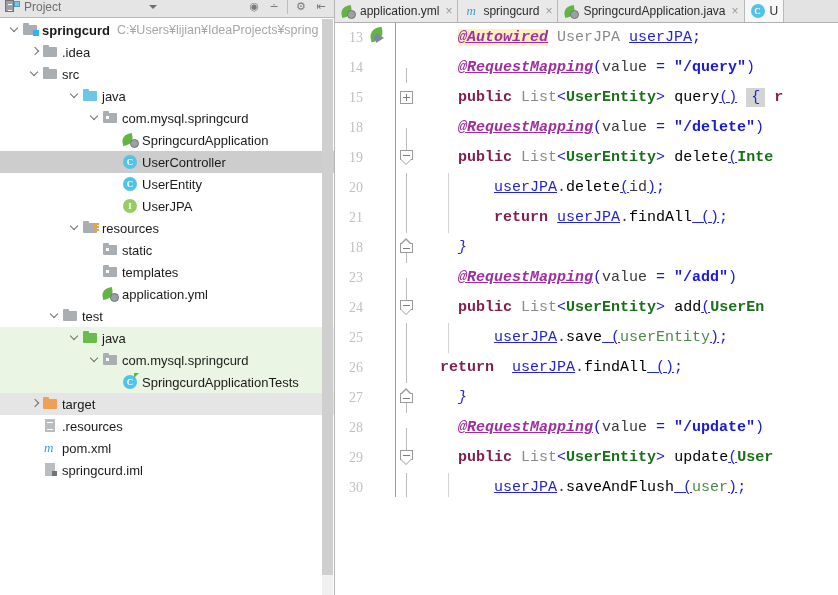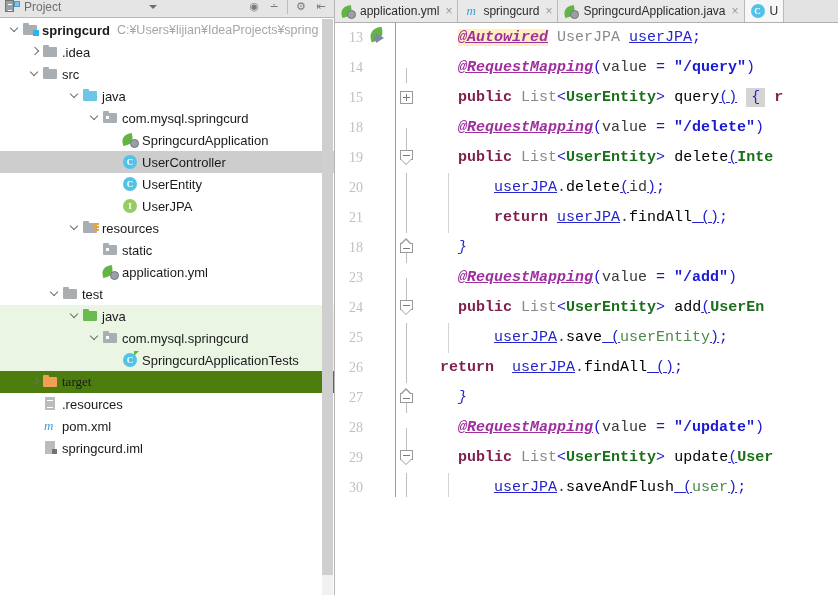--- a/index.html
+++ b/index.html
@@ -109,21 +109,21 @@
     height: 22px;
     display: flex;
     align-items: center;
     white-space: nowrap;
     font-size: 13px;
     color: #1a1a1a;
     padding-right: 14px;
   }
   .row.sel { background: #cdcdcd; }
   .row.green { background: #eaf5e3; }
-  .row.yellow { background: #4d7c0f; font-family: Liberation Serif, serif; }
+  .row.yellow { background: #e5e5e5; }
 
   .arrow {
     width: 14px; height: 22px;
     flex: 0 0 14px;
     position: relative;
   }
   .arrow.right::before {
     content: "";
     position: absolute;
     left: 4px; top: 7px;
@@ -633,20 +633,29 @@
           <span class="lbl">resources</span>
         </div>
         <div class="row">
           <span style="flex: 0 0 88px;"></span>
           <span class="arrow "></span>
           <span class="nicon ic-pkg">
             <span class="ic-folder"></span>
             <span class="dot"></span>
           </span>
           <span class="lbl">static</span>
+        </div>
+        <div class="row">
+          <span style="flex: 0 0 88px;"></span>
+          <span class="arrow "></span>
+          <span class="nicon ic-pkg">
+            <span class="ic-folder"></span>
+            <span class="dot"></span>
+          </span>
+          <span class="lbl">templates</span>
         </div>
         <div class="row">
           <span style="flex: 0 0 88px;"></span>
           <span class="arrow "></span>
           <span class="nicon ic-leaf">
             <span class="leaf"></span>
             <span class="gear"></span>
           </span>
           <span class="lbl">application.yml</span>
         </div>

